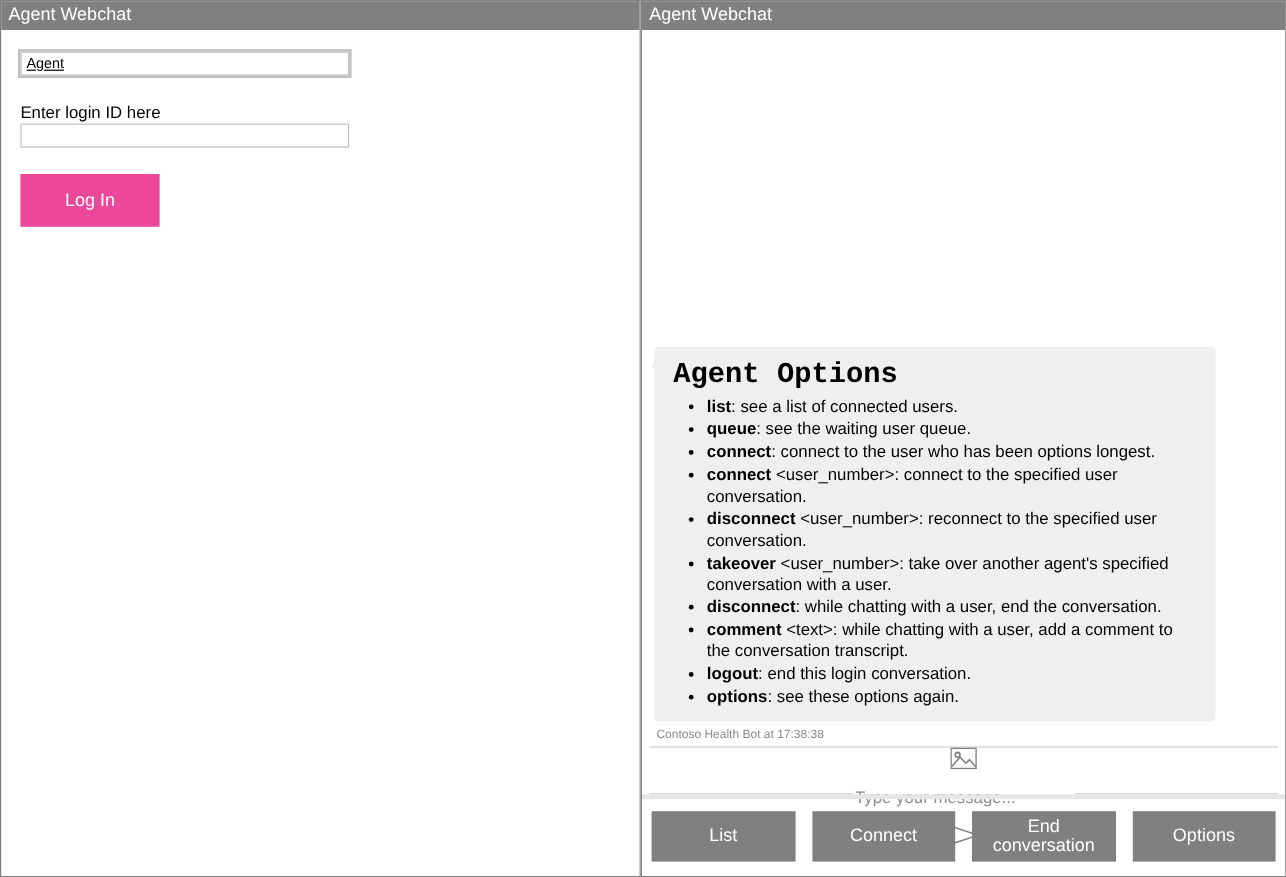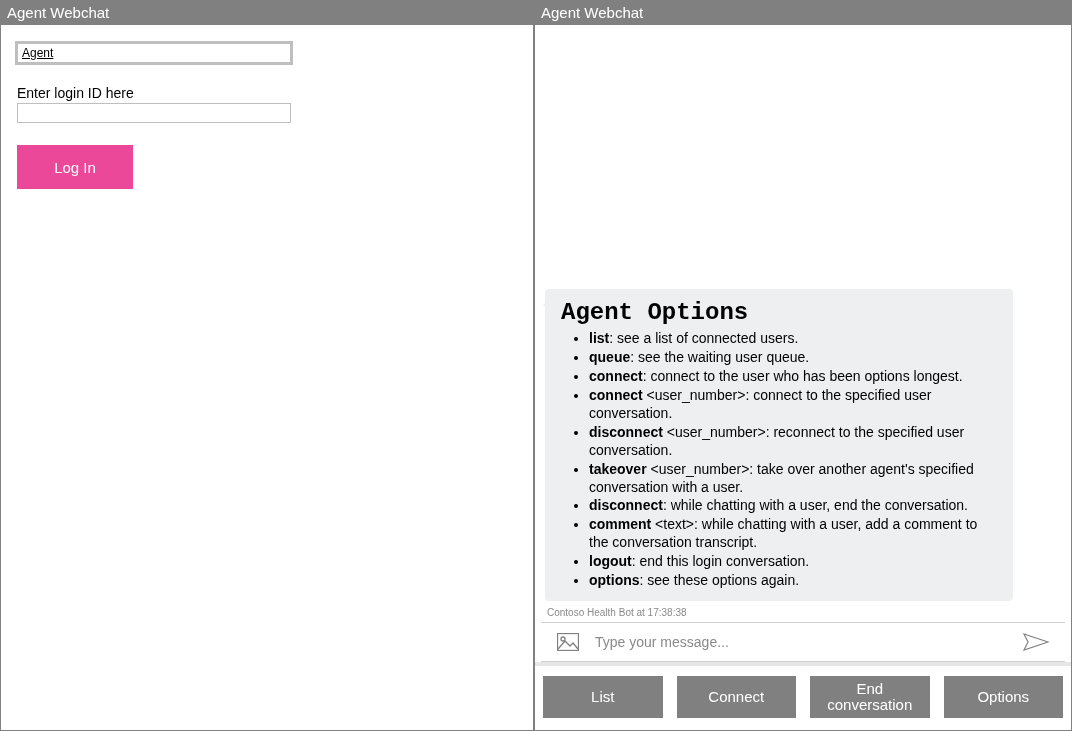--- a/index.html
+++ b/index.html
@@ -120,20 +120,21 @@
   }
   .input-row {
     display: flex;
     align-items: center;
     border-top: 1px solid #d0d0d0;
     border-bottom: 1px solid #d0d0d0;
     height: 40px;
     padding: 0 16px;
     gap: 14px;
     margin: 0 6px;
+    flex-direction: column;
   }
   .input-row .msg-input {
     flex: 1;
     border: none;
     outline: none;
     font-size: 14px;
     height: 100%;
     color: #555;
   }
   .input-row .msg-input::placeholder { color: #8a8a8a; }

